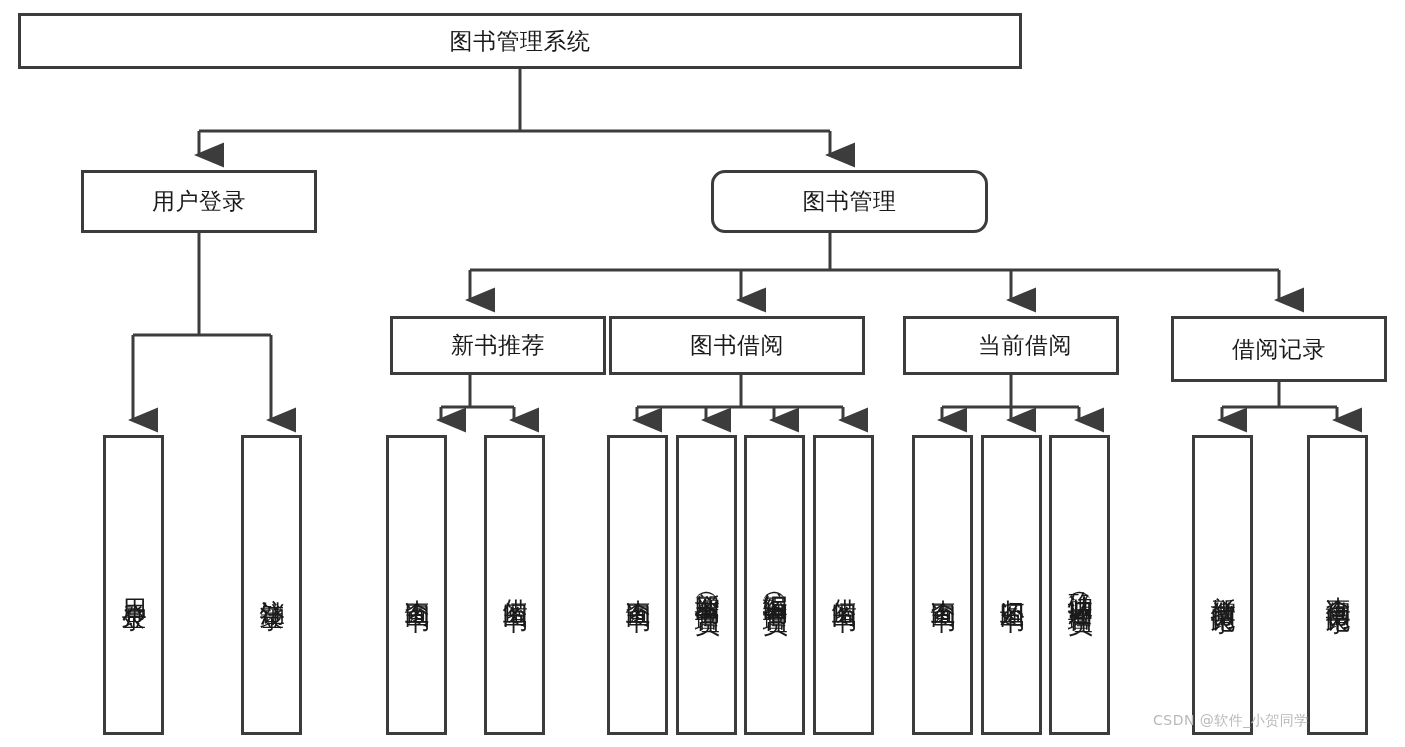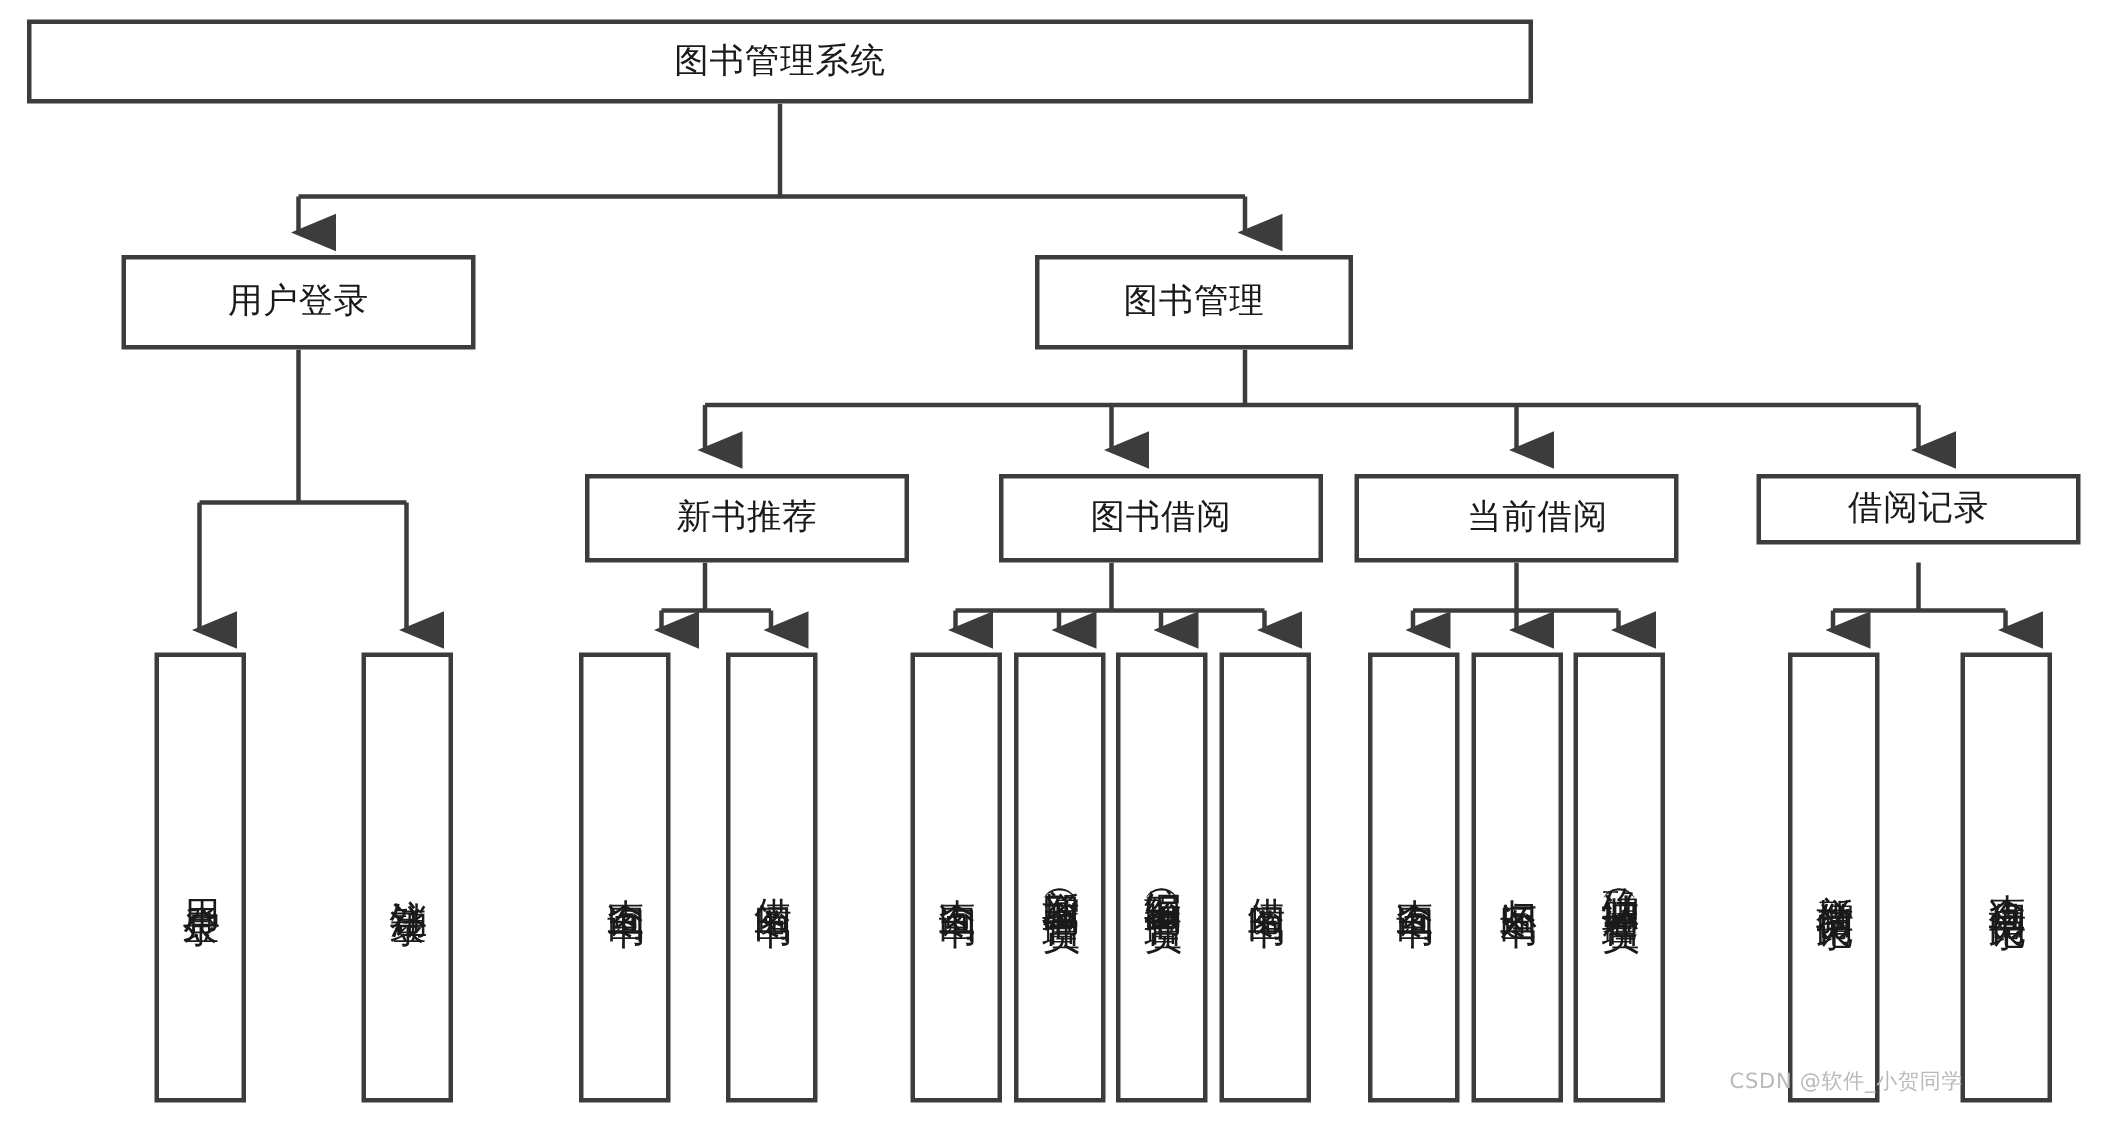--- a/index.html
+++ b/index.html
@@ -130,34 +130,34 @@
     </g>
   </svg>
 
   <div class="node h root" style="left:18px; top:13px; width:1004px; height:56px;">
     <span class="label">图书管理系统</span>
   </div>
 
   <div class="node h" style="left:81px; top:170px; width:236px; height:63px;">
     <span class="label">用户登录</span>
   </div>
-  <div class="node h" style="left:690px; top:170px; width:212px; height:63px;">
+  <div class="node h" style="left:711px; top:170px; width:277px; height:63px;border-radius:14px;">
     <span class="label">图书管理</span>
   </div>
 
   <div class="node h" style="left:362px; top:316px; width:216px; height:59px;margin-left:28px;">
     <span class="label">新书推荐</span>
   </div>
-  <div class="node h" style="left:666px; top:316px; width:216px; height:59px;">
+  <div class="node h" style="left:609px; top:316px; width:256px; height:59px;">
     <span class="label">图书借阅</span>
   </div>
   <div class="node h" style="left:903px; top:316px; width:216px; height:59px;padding-left:28px;">
     <span class="label">当前借阅</span>
   </div>
-  <div class="node h" style="left:1171px; top:316px; width:216px; height:47px;">
+  <div class="node h" style="left:1171px; top:316px; width:216px; height:66px;">
     <span class="label">借阅记录</span>
   </div>
 
   <div class="node v" style="left:103px; top:435px; width:61px; height:300px;">
     <span class="label">用户登录</span>
   </div>
   <div class="node v" style="left:241px; top:435px; width:61px; height:300px;">
     <span class="label">注销登录</span>
   </div>
 

